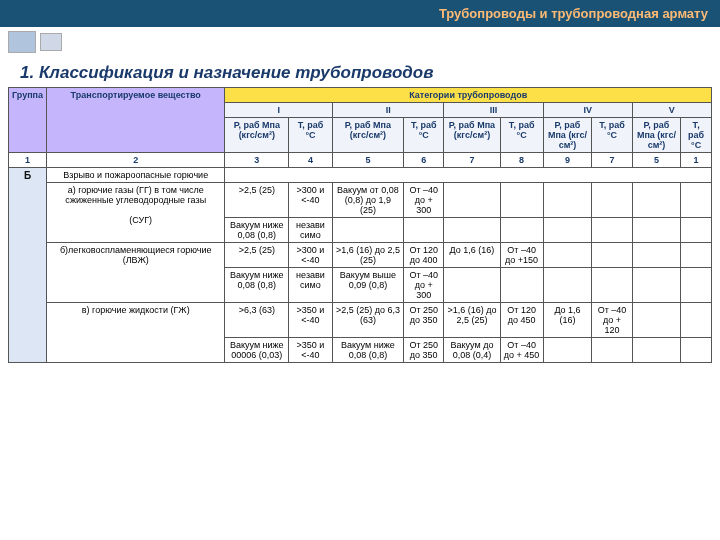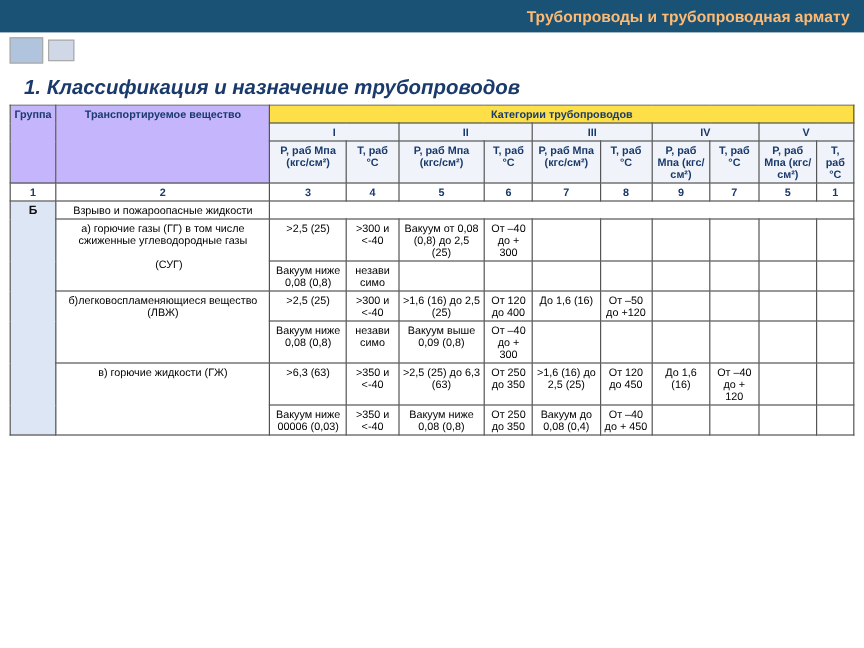--- a/index.html
+++ b/index.html
@@ -147,29 +147,29 @@
         <td class="num">7</td>
         <td class="num">8</td>
         <td class="num">9</td>
         <td class="num">7</td>
         <td class="num">5</td>
         <td class="num">1</td>
       </tr>
 
       <tr>
         <td rowspan="7" class="group-label">Б</td>
-        <td rowspan="1" class="left-align">Взрыво и пожароопасные жидкости</td>
+        <td rowspan="1" class="left-align">Взрыво и пожароопасные горючие</td>
         <td colspan="10"></td>
       </tr>
 
       <tr>
         <td rowspan="2" class="left-align">а) горючие газы (ГГ) в том числе сжиженные углеводородные газы<br><br>&nbsp;&nbsp;&nbsp;&nbsp;(СУГ)</td>
         <td>&gt;2,5 (25)</td>
         <td>&gt;300 и &lt;-40</td>
-        <td>Вакуум от 0,08 (0,8) до 2,5 (25)</td>
+        <td>Вакуум от 0,08 (0,8) до 1,9 (25)</td>
         <td>От –40 до + 300</td>
         <td></td>
         <td></td>
         <td></td>
         <td></td>
         <td></td>
         <td></td>
       </tr>
       <tr>
         <td>Вакуум ниже 0,08 (0,8)</td>
@@ -178,27 +178,27 @@
         <td></td>
         <td></td>
         <td></td>
         <td></td>
         <td></td>
         <td></td>
         <td></td>
       </tr>
 
       <tr>
-        <td rowspan="2" class="left-align">б)легковоспламеняющиеся вещество (ЛВЖ)</td>
+        <td rowspan="2" class="left-align">б)легковоспламеняющиеся горючие (ЛВЖ)</td>
         <td>&gt;2,5 (25)</td>
         <td>&gt;300 и &lt;-40</td>
         <td>&gt;1,6 (16) до 2,5 (25)</td>
         <td>От 120 до 400</td>
         <td>До 1,6 (16)</td>
-        <td>От –50 до +120</td>
+        <td>От –40 до +150</td>
         <td></td>
         <td></td>
         <td></td>
         <td></td>
       </tr>
       <tr>
         <td>Вакуум ниже 0,08 (0,8)</td>
         <td>незави симо</td>
         <td>Вакуум выше 0,09 (0,8)</td>
         <td>От –40 до + 300</td>

